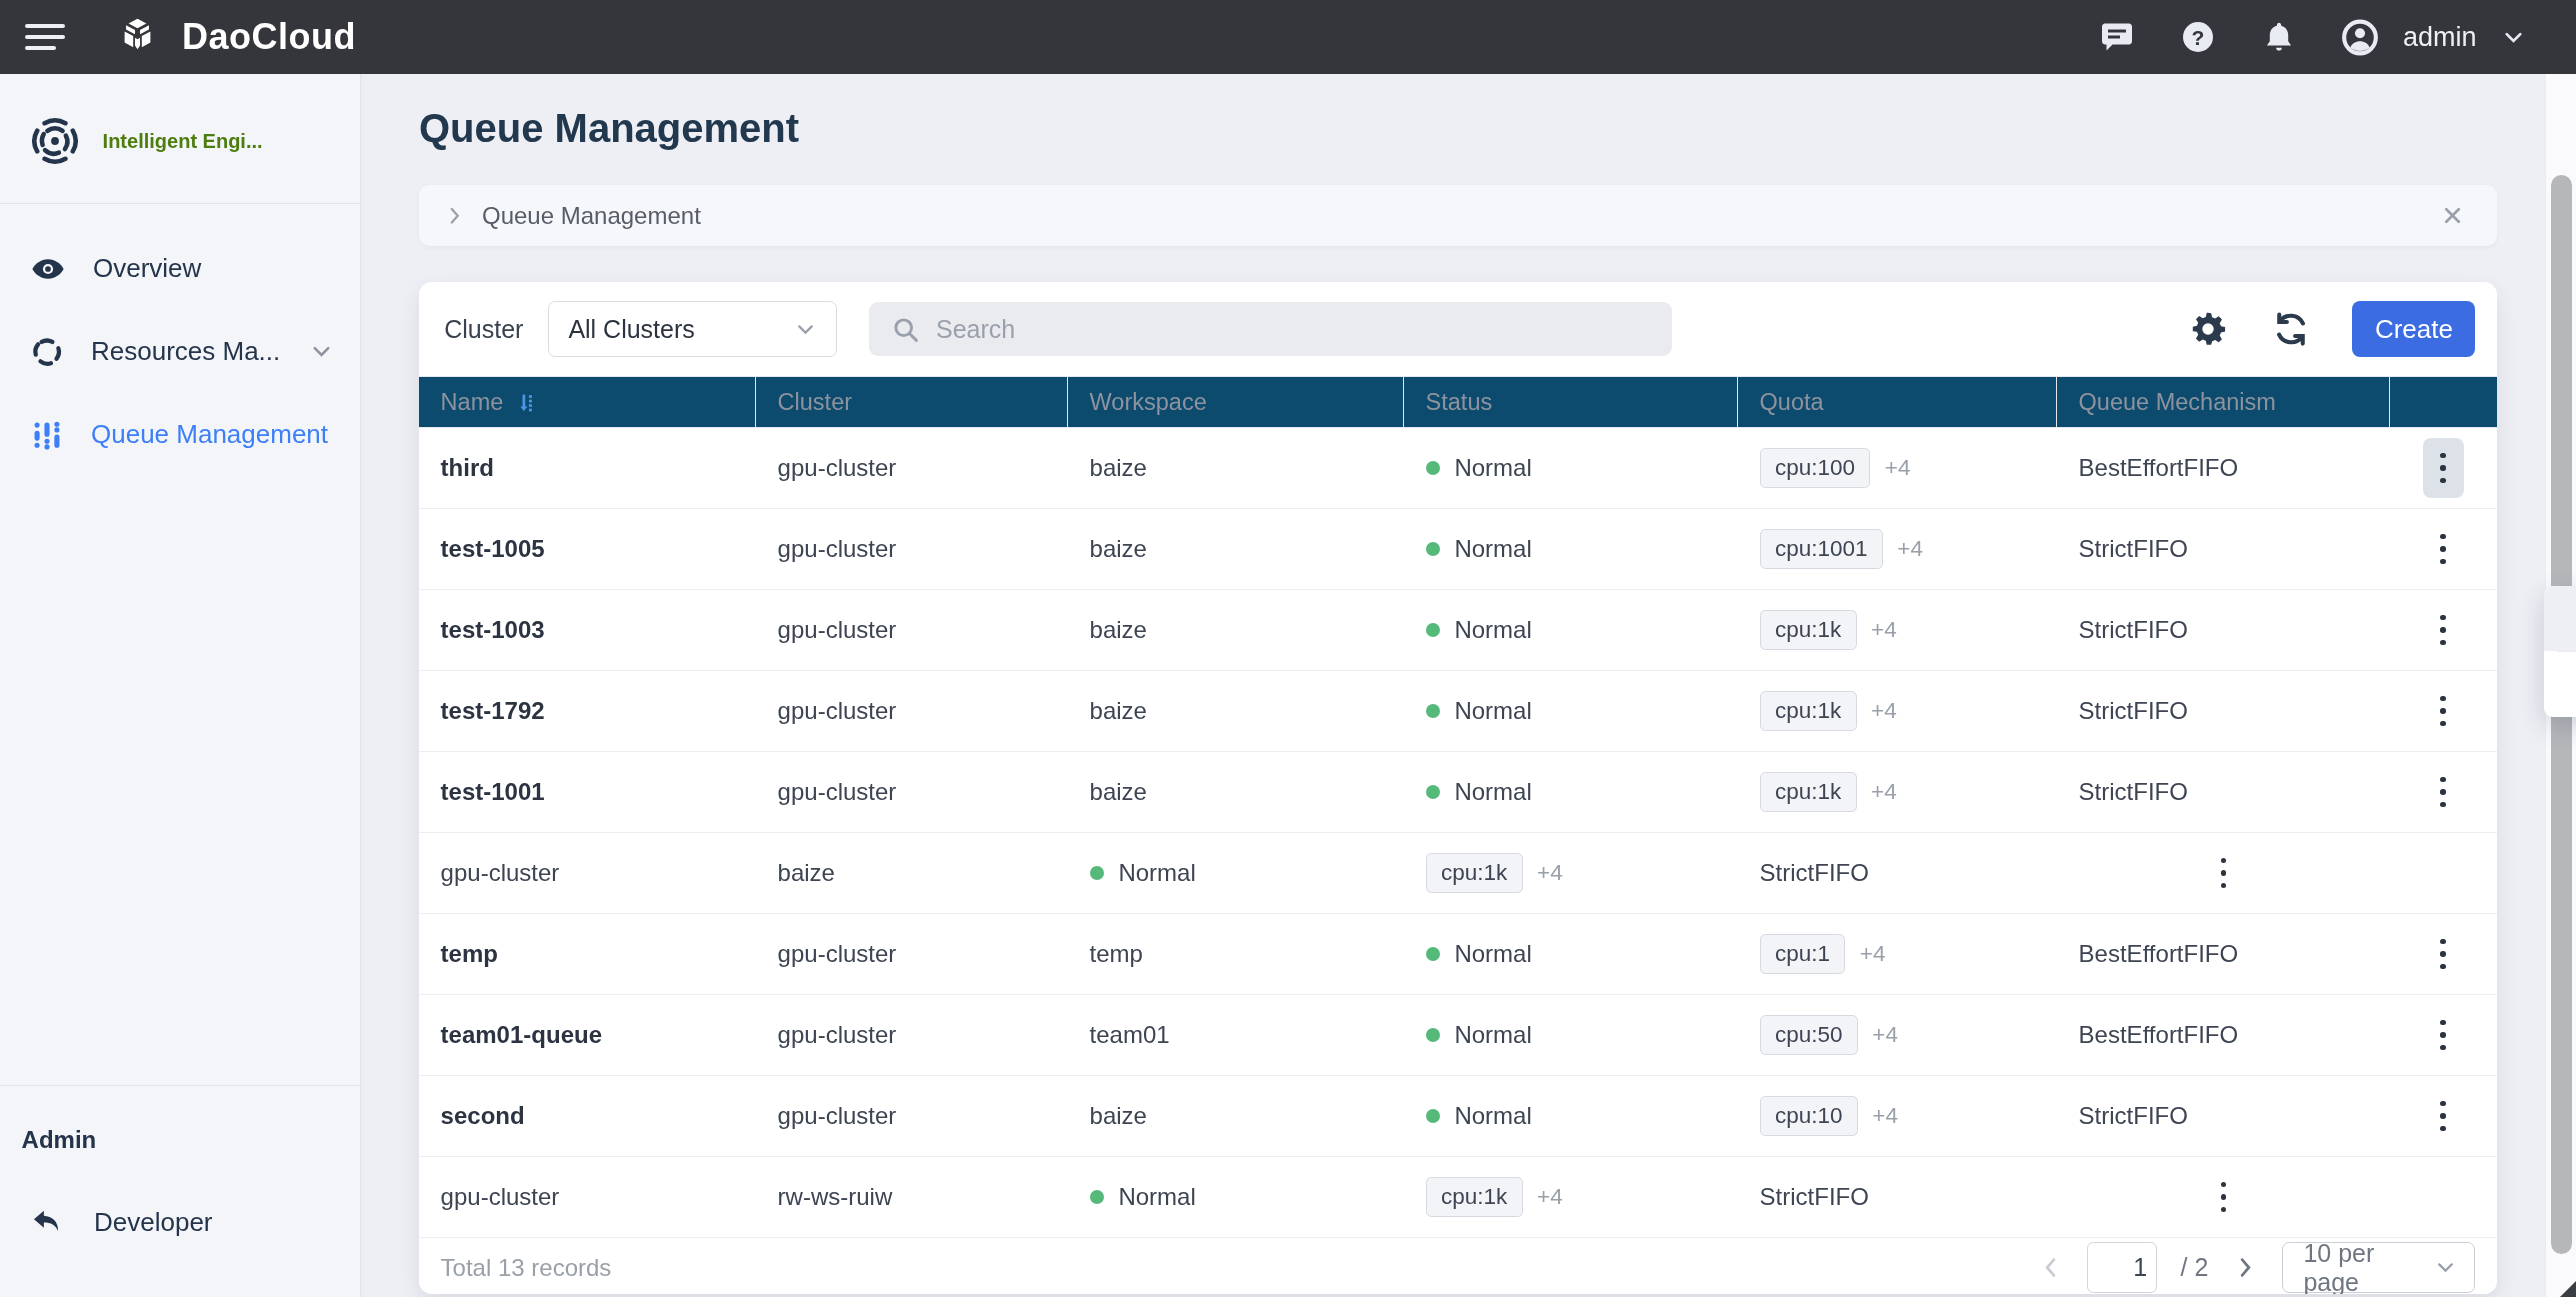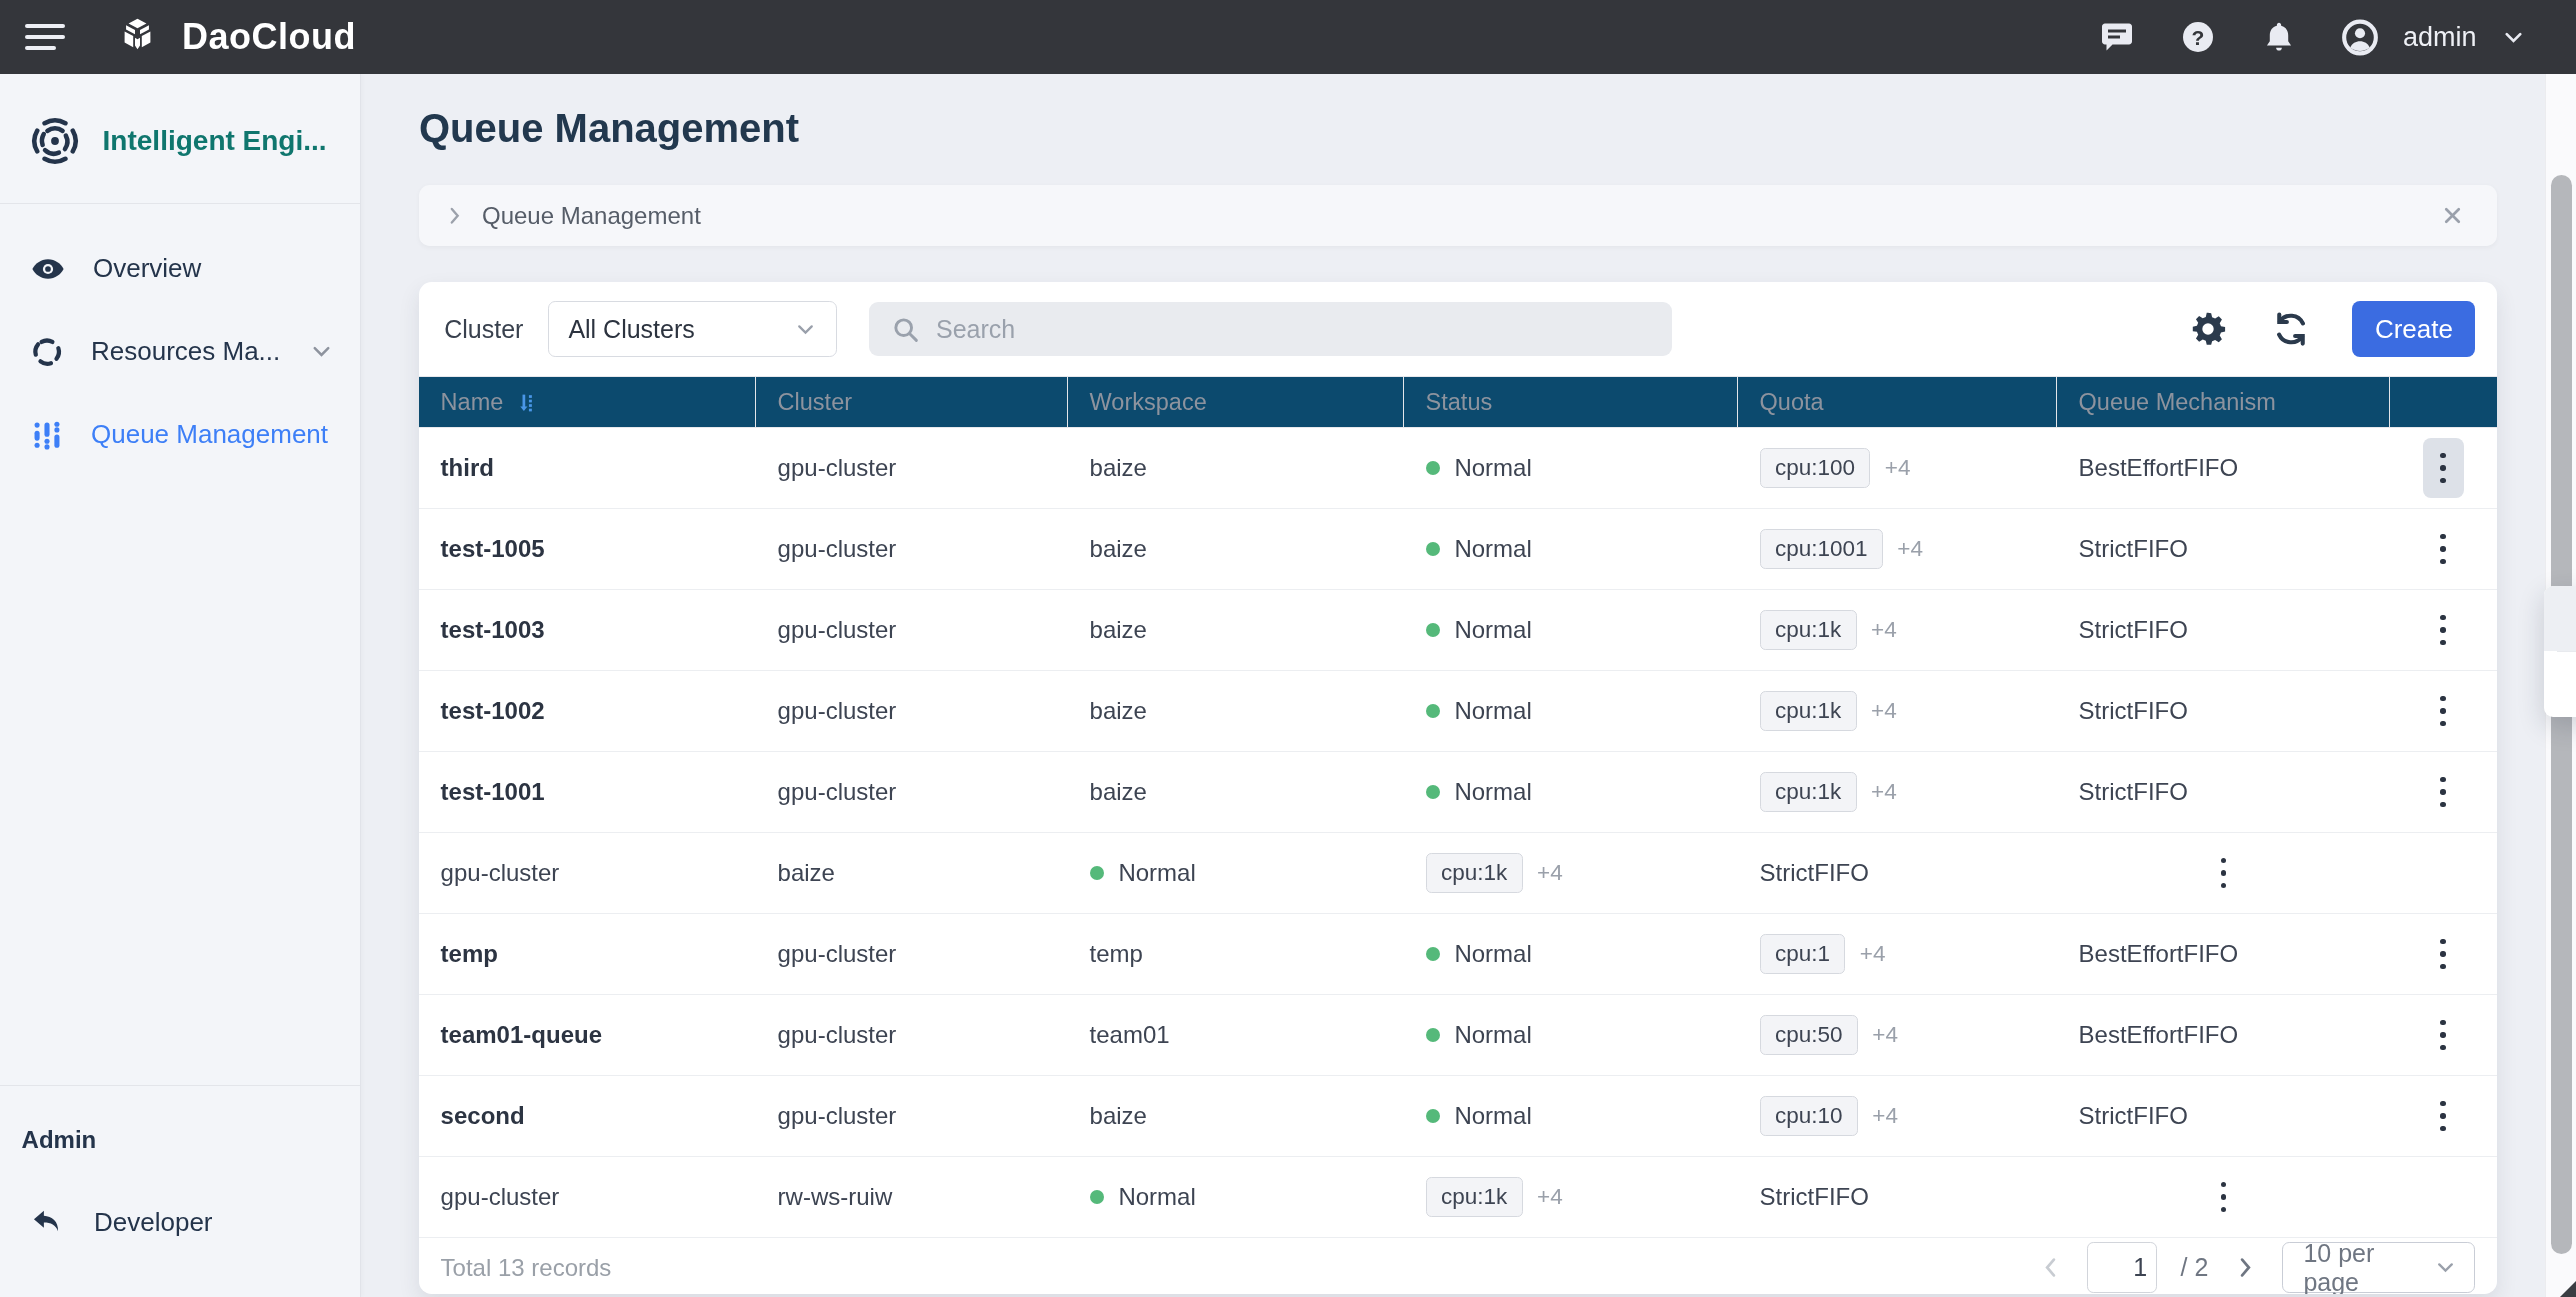--- a/index.html
+++ b/index.html
@@ -15,21 +15,21 @@
   .brand { display:flex; align-items:center; gap:23px; margin-left:51px; }
   .brand-name { color:#ffffff; font-size:36px; font-weight:700; letter-spacing:0.5px; }
   .topbar-right { margin-left:auto; display:flex; align-items:center; gap:43px; margin-right:49px; }
   .tb-icon { width:38px; height:38px; display:flex; align-items:center; justify-content:center; }
   .tb-user { display:flex; align-items:center; gap:23.5px; }
   .tb-username { color:#eef0f5; font-size:27px; }
 
   
   .sidebar { position:absolute; left:0; top:74px; width:361px; height:1223px; background:#f3f5f9; border-right:0.9px solid #e1e3e9; box-shadow:1.8px 0 5.4px rgba(0,0,0,.03); z-index:40; }
   .product { display:flex; align-items:center; gap:21.6px; padding:41px 0 36px 29px; cursor:pointer; }
-  .product-label { font-size:28px; font-weight:600; color:#0f766e; }
+  .product-label { font-size:20px; font-weight:600; color:#4d7c0f; }
   .side-divider { height:0.9px; background:#e3e5ea; margin:0 0; }
   .nav { padding-top:23.5px; }
   .nav-item { display:flex; align-items:center; gap:27px; height:83px; padding-left:30px; padding-right:25px; cursor:pointer; font-size:26px; color:#24344b; }
   .nav-item .chev { margin-left:auto; }
   .nav-item.active { color:#3d7ff7; }
   .sidebar-bottom { position:absolute; left:0; right:0; bottom:58px; }
   .admin-label { font-size:24px; font-weight:700; color:#24344b; padding:40px 0 0 21.6px; }
   .dev-item { display:flex; align-items:center; gap:31px; padding-left:29px; margin-top:51px; font-size:26px; color:#24344b; cursor:pointer; }
 
   
@@ -388,21 +388,21 @@
     <div class="td actions">
       <span class="kebab">
                 <i></i>
                 <i></i>
                 <i></i>
               </span>
     </div>
   </div>
 
   <div class="grid trow">
-    <div class="td name">test-1002</div>
+    <div class="td name">test-1792</div>
     <div class="td">gpu-cluster</div>
     <div class="td">baize</div>
     <div class="td">
       <span class="status-dot"></span>
       <span>Normal</span>
     </div>
     <div class="td">
       <span class="quota-chip">cpu:1k</span>
       <span class="quota-extra">+4</span>
     </div>

